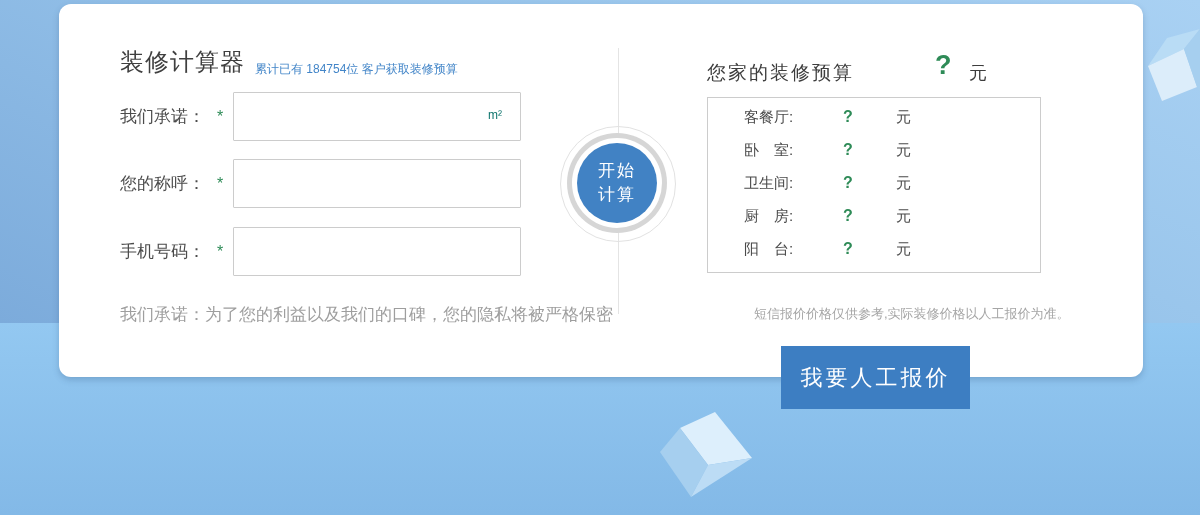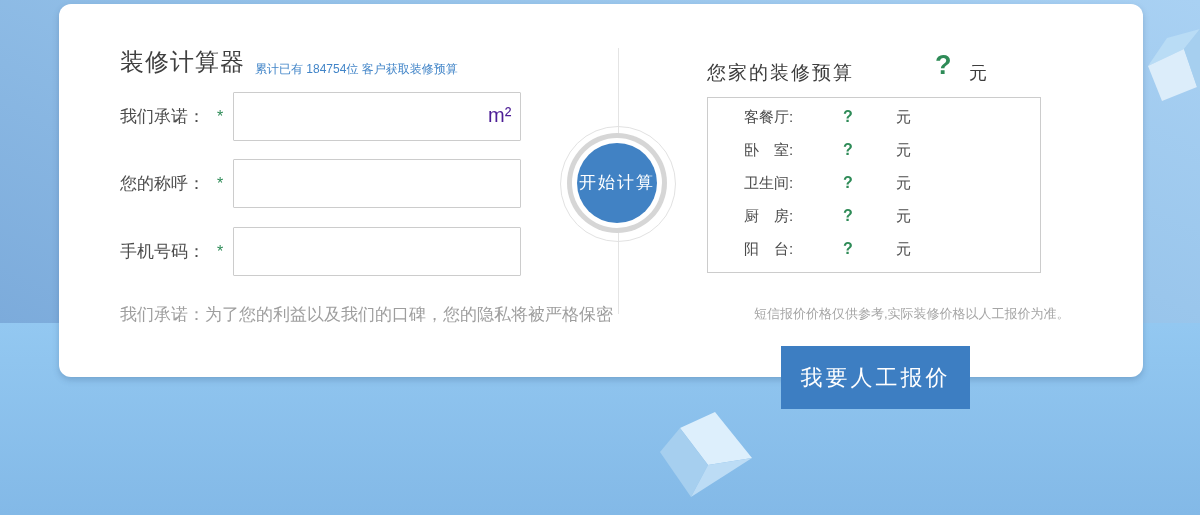--- a/index.html
+++ b/index.html
@@ -50,21 +50,21 @@
     font-size: 16px; color: #2e8b57;
   }
   .field-input {
     position: absolute; left: 113px; top: 0; width: 288px; height: 49px;
     box-sizing: border-box; border: 1px solid #cccccc; border-radius: 1px;
     background: #ffffff; font-size: 16px; color: #333; padding: 0 42px 0 10px;
     outline: none;
   }
   .field-unit {
     position: absolute; left: 368px; top: 0; line-height: 47px;
-    font-size: 20px; color: #4c1d95;
+    font-size: 12px; color: #0f766e;
   }
 
   .privacy-note {
     position: absolute; left: 61px; top: 299px;
     font-size: 17px; color: #9e9e9e;
   }
 
   .divider {
     position: absolute; left: 559px; top: 44px; width: 1px; height: 266px;
     background: #e4e4e4;
@@ -81,21 +81,21 @@
   }
   .disc-white {
     position: absolute; left: 513px; top: 134px; width: 90px; height: 90px;
     border-radius: 50%; background: #ffffff;
   }
   .start-btn {
     position: absolute; left: 518px; top: 139px; width: 80px; height: 80px;
     border-radius: 50%; border: none; cursor: pointer;
     background: #4182c4; color: #ffffff;
     font-family: inherit; font-size: 17px; line-height: 24px;
-    display: flex; flex-direction: row; align-items: center; justify-content: center;
+    display: flex; flex-direction: column; align-items: center; justify-content: center;
     letter-spacing: 2px; padding: 0;
   }
 
   
   .budget-title {
     position: absolute; left: 648px; top: 56px;
     font-size: 19px; color: #3d3d3d; letter-spacing: 2px;
   }
   .budget-total-q {
     position: absolute; left: 876px; top: 46px;

